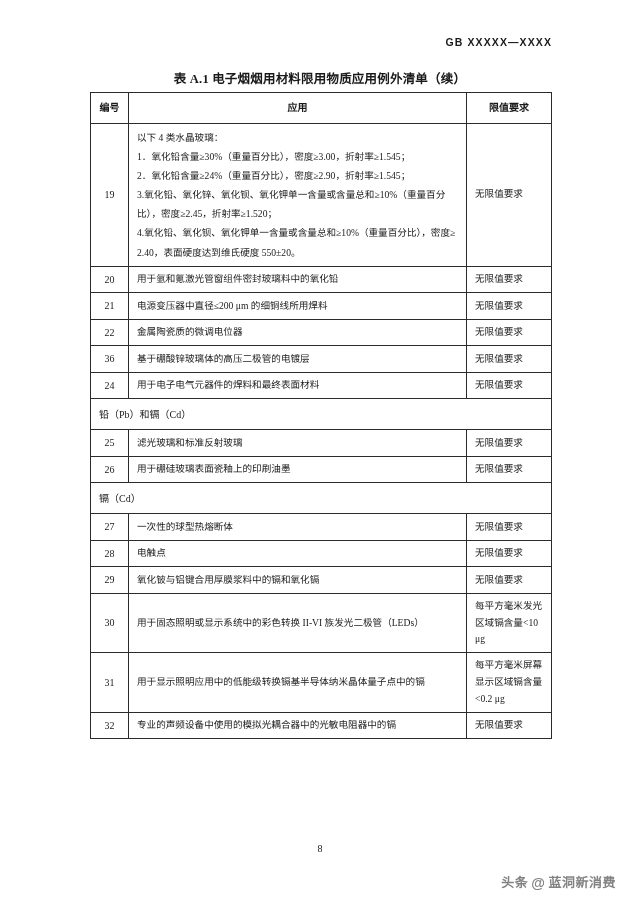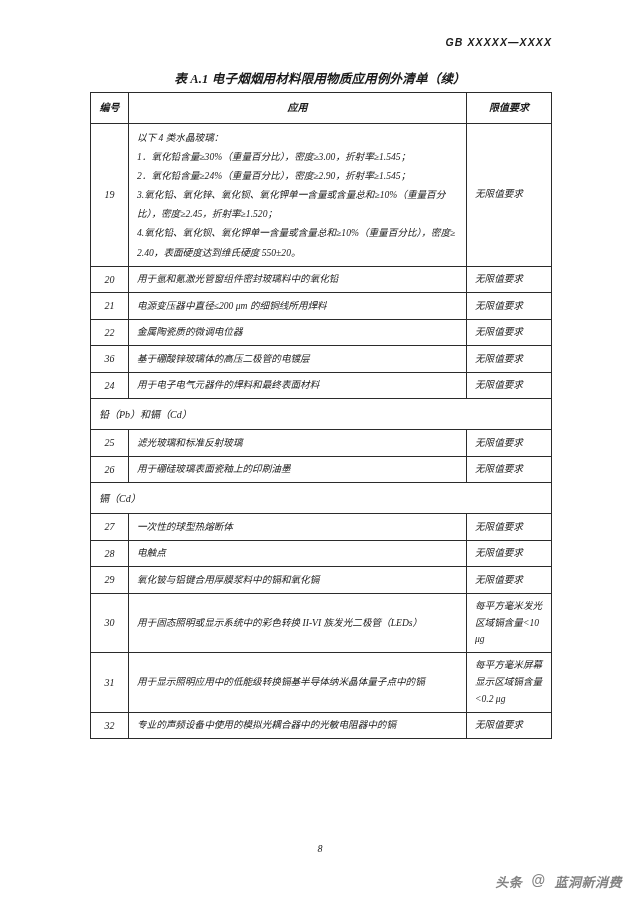--- a/index.html
+++ b/index.html
@@ -14,21 +14,20 @@
     font-family: "Liberation Serif", "DejaVu Serif", serif;
     color: #1a1a1a;
     position: relative;
     overflow: hidden;
   }
   .page {
     position: relative;
     width: 640px;
     height: 905px;
     box-sizing: border-box;
-    font-style: italic;
   }
 
   
   .std-header {
     position: absolute;
     top: 36px;
     right: 88px;
     font-size: 10.5px;
     font-weight: bold;
     letter-spacing: 1.1px;
@@ -112,31 +111,31 @@
     position: absolute;
     top: 843px;
     left: 0;
     width: 640px;
     text-align: center;
     font-size: 10px;
   }
   .watermark {
     position: absolute;
     bottom: 14px;
-    right: 18px;
+    right: 24px;
     font-family: "Liberation Sans", sans-serif;
     font-size: 13px;
     font-weight: bold;
     color: #6e6e6e;
     opacity: 0.85;
     letter-spacing: 0.5px;
     white-space: nowrap;
     display: flex;
-    align-items: flex-start;
-    gap: 8px;
+    align-items: flex-end;
+    gap: 2px;
   }
   .watermark .wm-at {
     font-size: 14px;
     margin: 0 1px;
   }
 </style>
 </head>
 <body>
 
 <div class="page">

